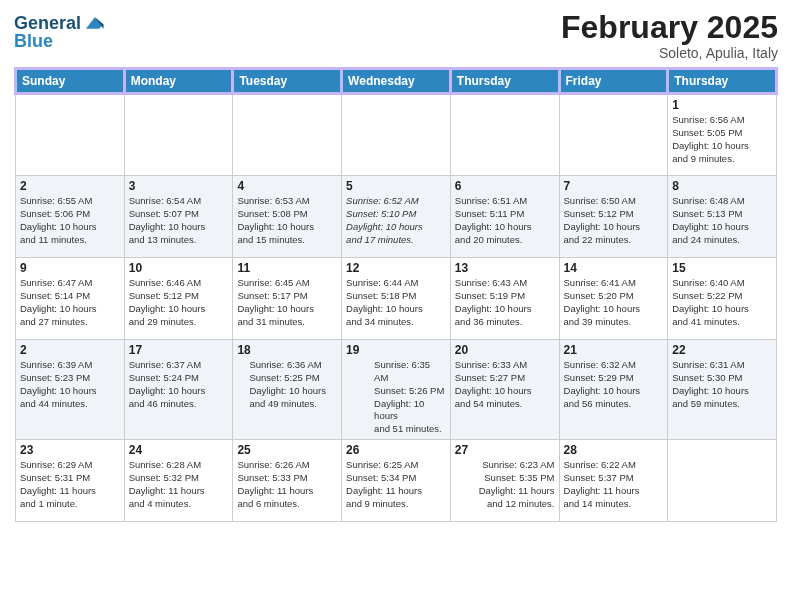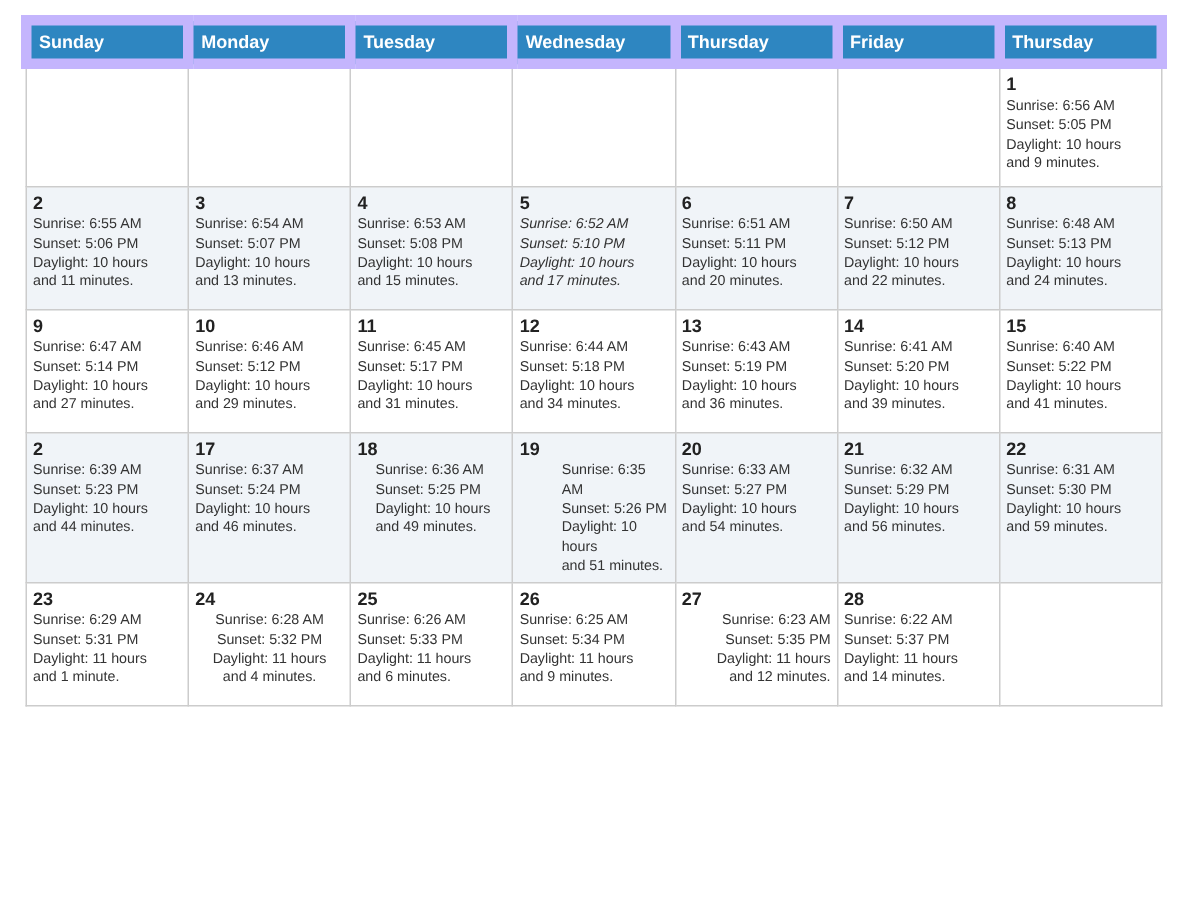--- a/index.html
+++ b/index.html
@@ -55,21 +55,21 @@
       border-collapse: collapse;
       table-layout: fixed;
     }
     .calendar th {
       background: #2e86c1;
       color: #fff;
       text-align: left;
       padding: 4px 5px;
       font-size: 12px;
       font-weight: bold;
-      border: 7px solid #c4b5fd;
+      border: 3px solid #c4b5fd;
     }
     .calendar td {
       border: 1px solid #ccc;
       vertical-align: top;
       padding: 3px 4px;
       height: 82px;
       width: 14.28%;
       background: #fff;
     }
     .day-num {
@@ -88,20 +88,40 @@
       background: #f9f9f9;
     }
     .alt-row td {
       background: #f0f4f8;
     }
   </style>
 </head>
 <body>
 
 <div class="container">
+  <div class="header-row">
+    <div class="logo">
+      <div>
+        <div style="display:flex;align-items:center;">
+          <span class="logo-text">General</span>
+          <svg class="logo-icon" viewBox="0 0 30 24" xmlns="http://www.w3.org/2000/svg">
+            <polygon points="4,20 16,4 28,14 22,20" fill="#2e86c1"></polygon>
+            <polygon points="16,4 28,14 28,20" fill="#1a5276"></polygon>
+          </svg>
+        </div>
+        <div style="display:flex;align-items:center;margin-top:-2px;">
+          <span class="logo-text" style="color:#2e86c1;font-size:18px;">Blue</span>
+        </div>
+      </div>
+    </div>
+    <div class="title-block">
+      <div class="month-title">February 2025</div>
+      <div class="subtitle">Soleto, Apulia, Italy</div>
+    </div>
+  </div>
 
   <table class="calendar">
     <thead>
       <tr>
         <th>Sunday</th>
         <th>Monday</th>
         <th>Tuesday</th>
         <th>Wednesday</th>
         <th>Thursday</th>
         <th>Friday</th>
@@ -280,21 +300,21 @@
         <tr>
           <td>
             <span class="day-num">23</span>
             <div class="day-info" style="white-space: pre-line;">Sunrise: 6:29 AM
 Sunset: 5:31 PM
 Daylight: 11 hours
 and 1 minute.</div>
           </td>
           <td>
             <span class="day-num">24</span>
-            <div class="day-info" style="white-space: pre-line; text-align: center;">Sunrise: 6:28 AM
+            <div class="day-info" style="white-space: pre-line;">Sunrise: 6:28 AM
 Sunset: 5:32 PM
 Daylight: 11 hours
 and 4 minutes.</div>
           </td>
           <td>
             <span class="day-num">25</span>
             <div class="day-info" style="white-space: pre-line;">Sunrise: 6:26 AM
 Sunset: 5:33 PM
 Daylight: 11 hours
 and 6 minutes.</div>

